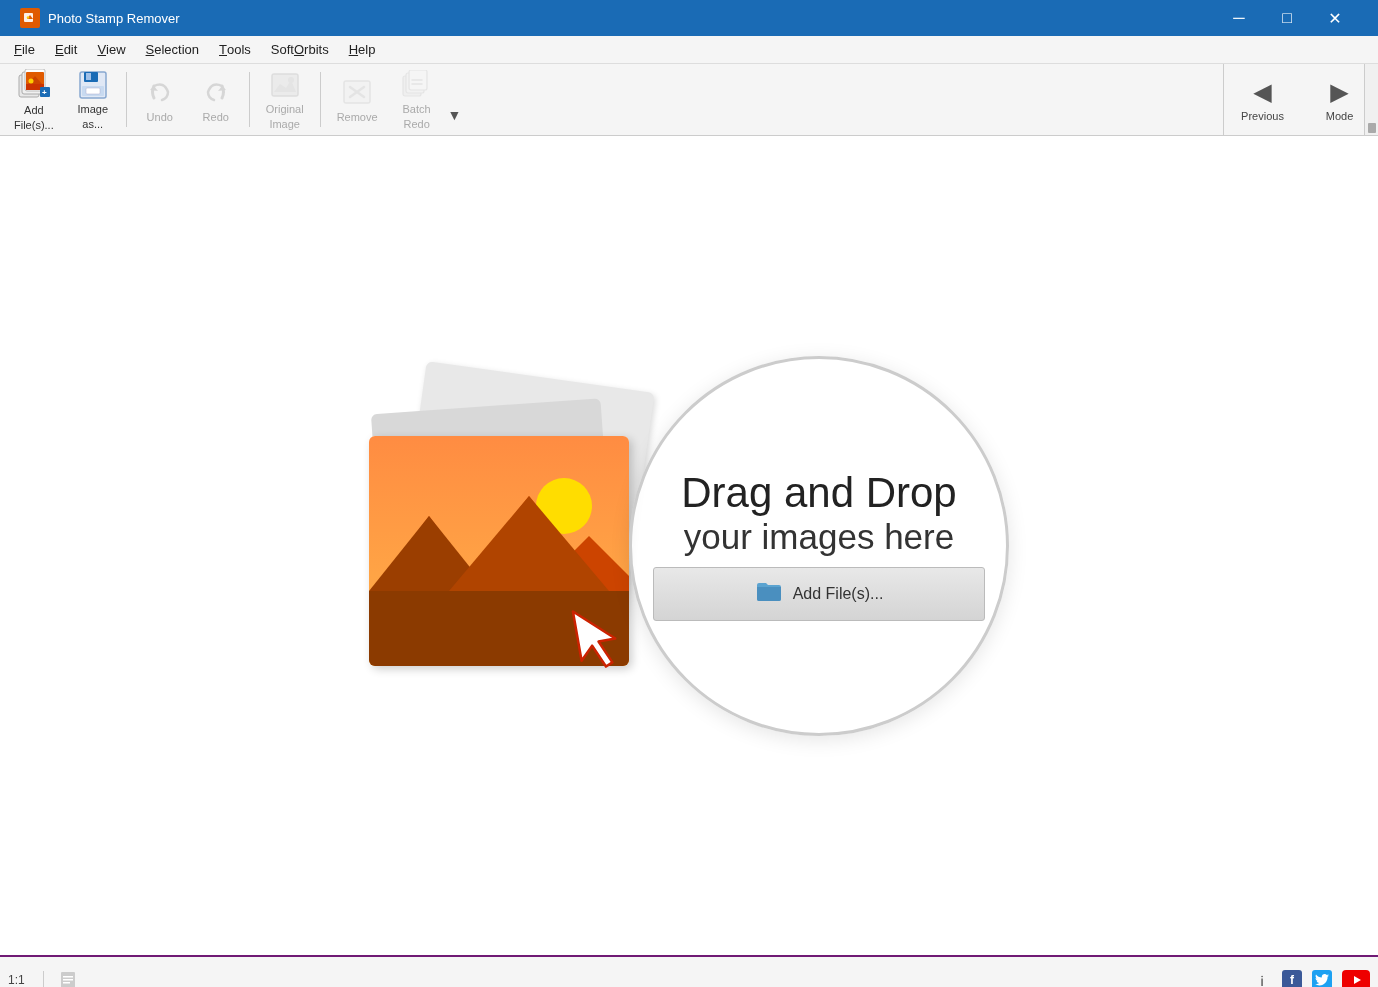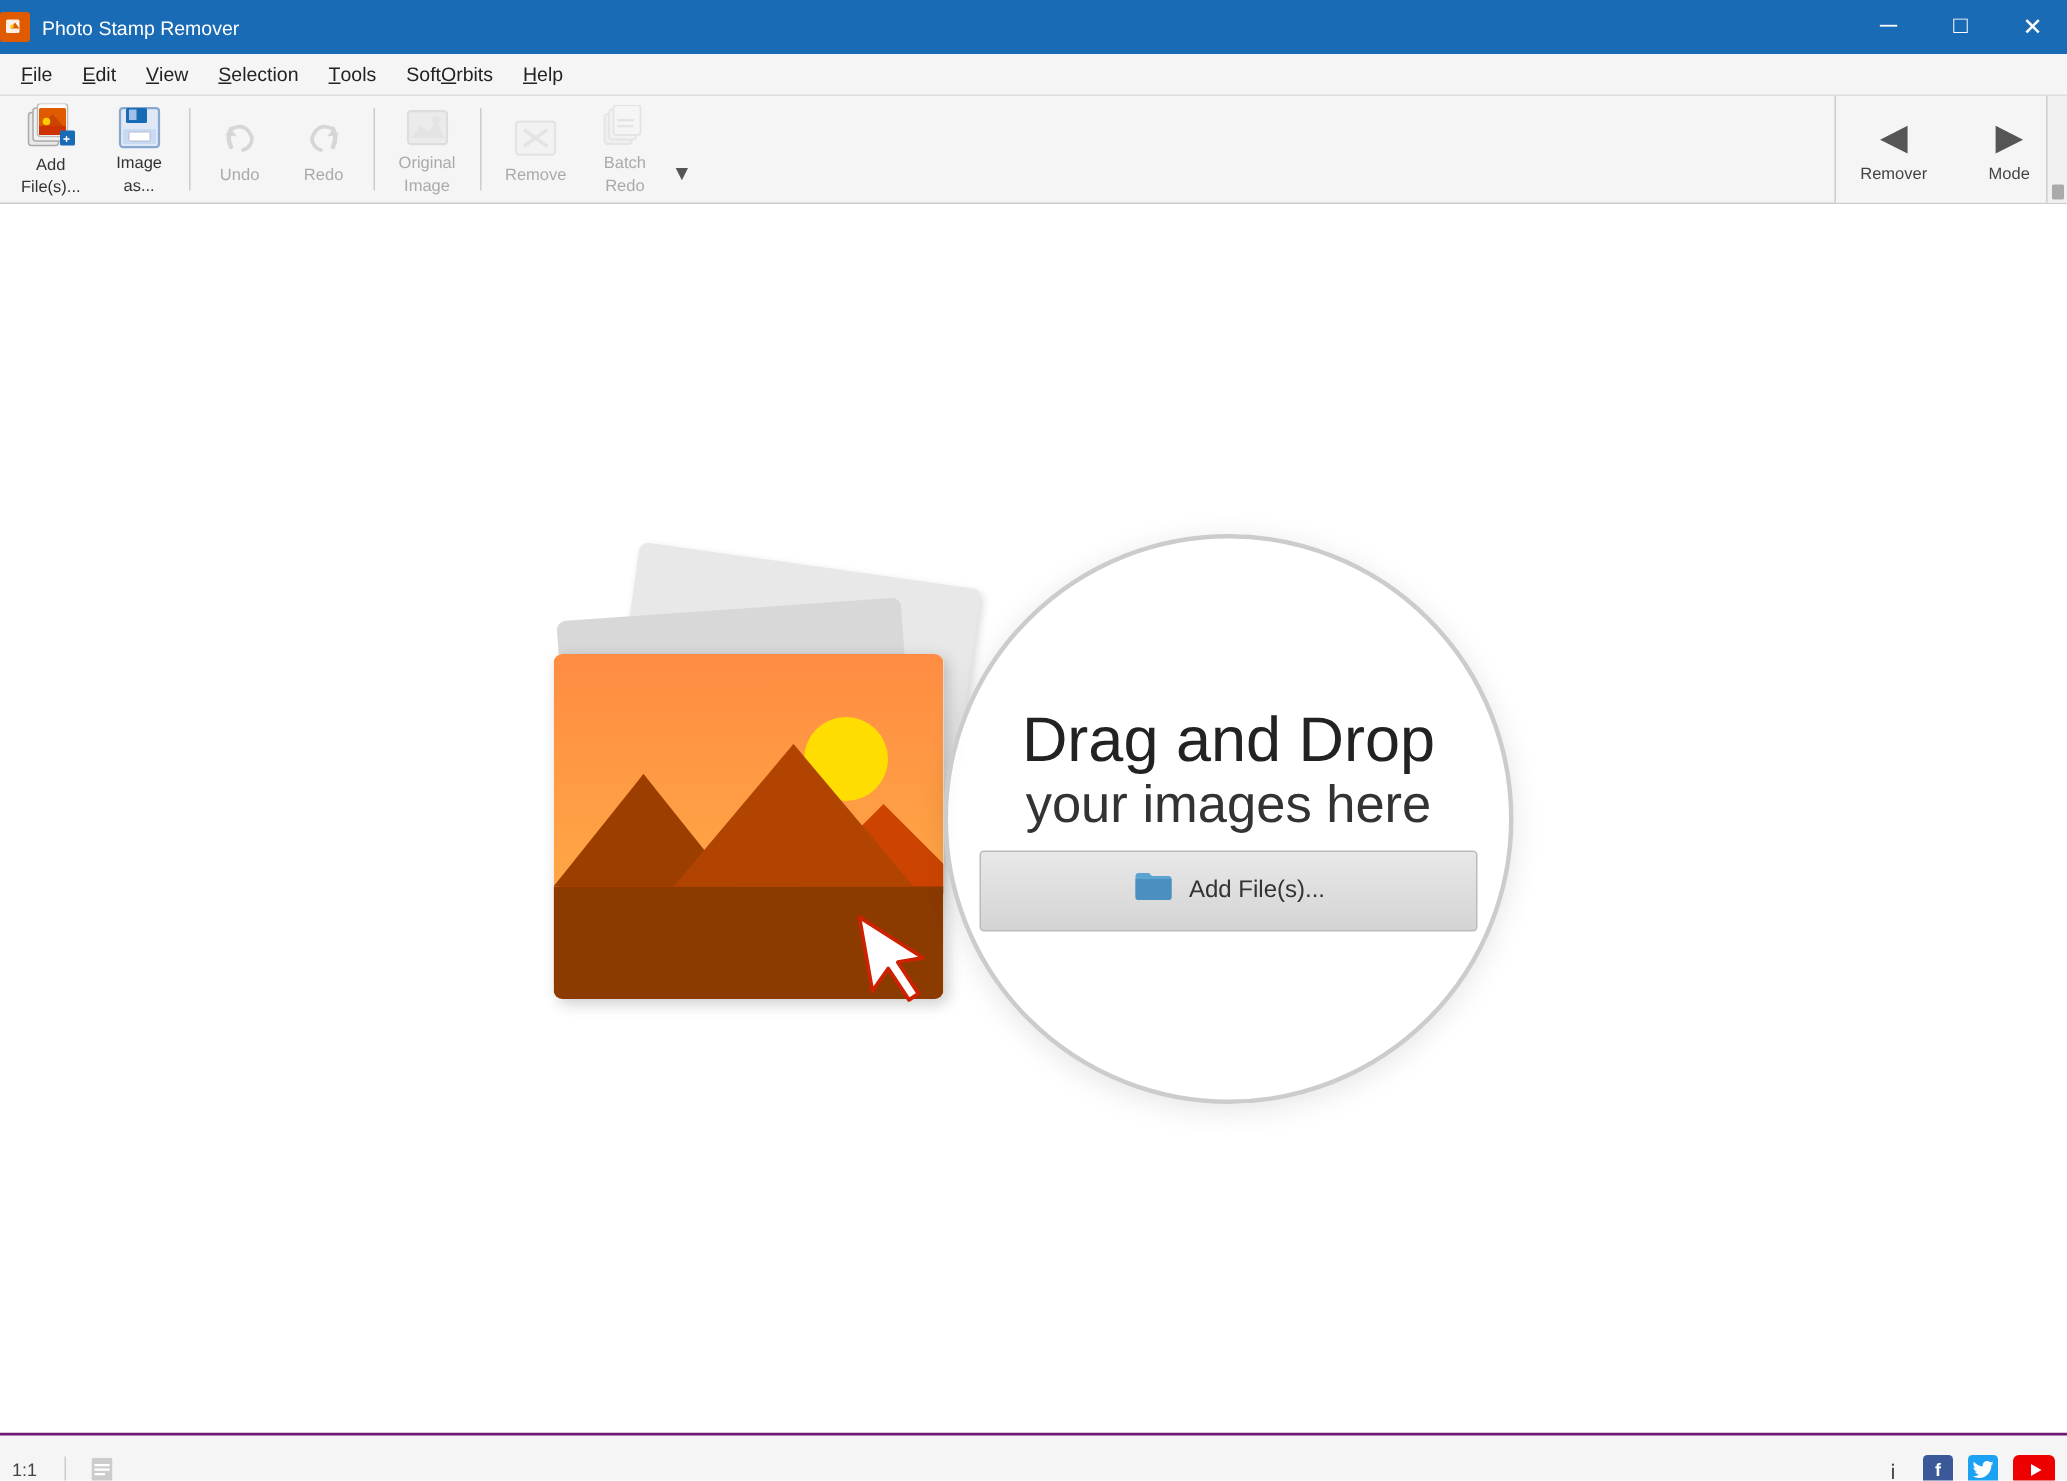--- a/index.html
+++ b/index.html
@@ -4,21 +4,21 @@
   <style>
     * { margin: 0; padding: 0; box-sizing: border-box; }
     body { width: 1378px; height: 987px; font-family: 'Segoe UI', Arial, sans-serif; background: #fff; overflow: hidden; user-select: none; }
 
     
     #title-bar {
       background: #1a6bb5;
       height: 36px;
       display: flex;
       align-items: center;
-      padding: 0 0;
+      padding: 0 20px;
       color: white;
       font-size: 13px;
     }
     #title-bar .app-icon {
       width: 20px; height: 20px;
       margin-right: 8px;
       background: #e05a00;
       border-radius: 2px;
       display: flex; align-items: center; justify-content: center;
       font-size: 10px; color: white; font-weight: bold;
@@ -400,21 +400,21 @@
     </div>
     <span>Batch</span>
     <span>Redo</span>
   </div>
 
   <div class="toolbar-dropdown">▼</div>
 
   <div id="nav-panel">
     <button class="nav-btn">
       <div class="nav-arrow">◀</div>
-      <span>Remover</span>
+      <span>Previous</span>
     </button>
     <button class="nav-btn">
       <div class="nav-arrow">▶</div>
       <span>Mode</span>
     </button>
 
     <div style="position:absolute;right:0;top:0;width:14px;height:100%;background:#f0f0f0;border-left:1px solid #ccc;display:flex;align-items:flex-end;justify-content:center;padding-bottom:2px;">
       <div style="width:8px;height:10px;background:#aaa;border-radius:1px;"></div>
     </div>
   </div>

